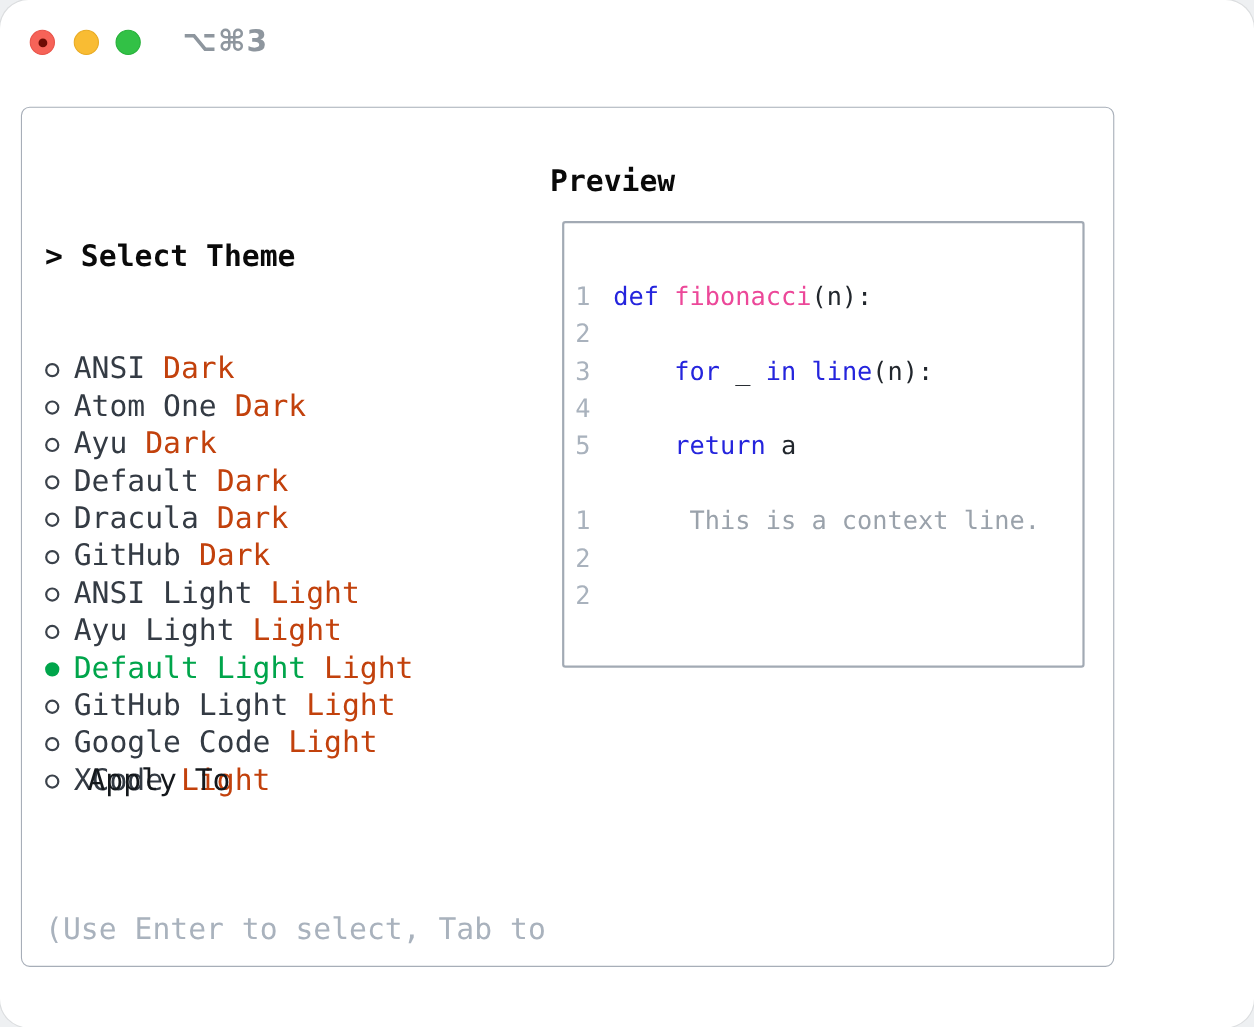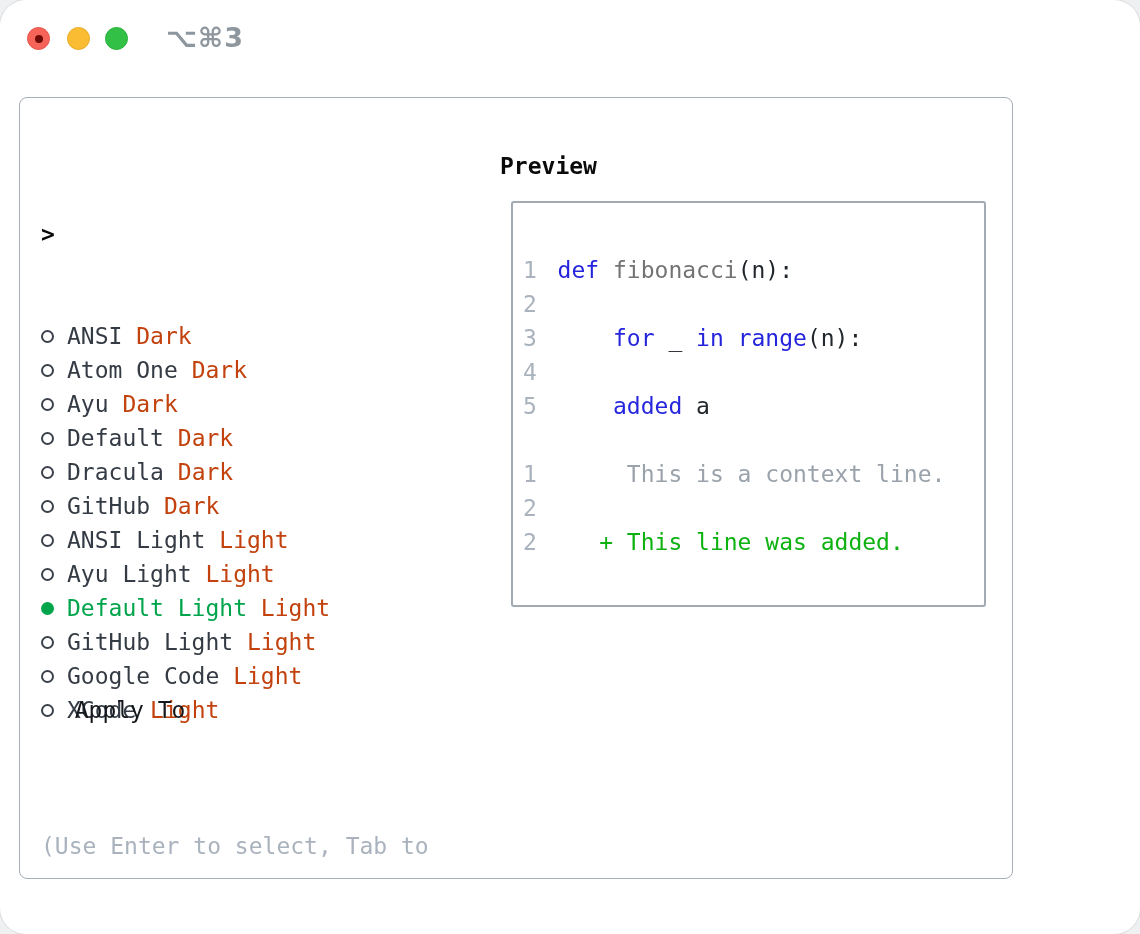--- a/index.html
+++ b/index.html
@@ -24,21 +24,21 @@
     font-family:"DejaVu Sans","Liberation Sans",sans-serif;
     font-size:27px; font-weight:600; color:#8e969e; letter-spacing:1px;
   }
 
   
   .content-box {
     position:absolute; left:19px; top:97px; width:994px; height:782px;
     border:1.5px solid #a7aeb8; border-radius:8px; background:#ffffff;
   }
 
-  .col { position:absolute; font-size:23px; line-height:34px; white-space:pre;text-align:right; }
+  .col { position:absolute; font-size:27px; line-height:34px; white-space:pre;text-align:right; }
   #theme-section   { left:21px;  top:51px;  }
   #apply-section   { left:27px;  top:527px; }
   #help-section    { left:21px;  top:663px; color:#a9b2bd; }
   #preview-label   { left:480px; top:51px;  }
   .section-header  { font-weight:bold; color:#0a0a0a; }
   .subheader       { color:#14181c; padding-left:2ch; }
 
   .row { display:flex; align-items:center; height:34px; white-space:pre; }
   .radio {
     flex:0 0 auto; width:13px; height:13px; border-radius:50%;
@@ -52,21 +52,21 @@
   
   .preview-box {
     position:absolute; left:491px; top:103px; width:475px; height:406px;
     border:2px solid #a2aab4; border-radius:3px; background:#ffffff;
   }
   #code-block { position:absolute; left:10px; top:50px; font-size:23px; line-height:34px; }
   .code-line { display:flex; white-space:pre; height:34px; }
   .num { display:inline-block; width:2.5ch; color:#a9b2bd; }
   .c-plain { color:#22272d; }
   .c-kw    { color:#2525dd; }
-  .c-fn    { color:#737373; }
+  .c-fn    { color:#ec4899; }
   .c-ctx   { color:#9aa2ab; }
   .c-del   { color:#c43a20; }
   .c-add   { color:#0db211; }
 </style>
 </head>
 <body>
 
 <div class="window">
 
   <div class="titlebar">
@@ -74,44 +74,44 @@
         <span class="dot"></span>
       </span>
     <span class="light yellow"></span>
     <span class="light green"></span>
     <span class="win-title">⌥⌘3</span>
   </div>
 
   <div class="content-box">
 
     <div id="theme-section" class="col">
-      <div class="row"><span class="section-header">&gt; </span></div>
+      <div class="row"><span class="section-header">&gt; </span><span class="section-header">Select Theme</span></div>
       <div id="theme-list"><div class="row"><span class="radio"></span><span class="t-label">ANSI</span><span class="t-variant">Dark</span></div><div class="row"><span class="radio"></span><span class="t-label">Atom One</span><span class="t-variant">Dark</span></div><div class="row"><span class="radio"></span><span class="t-label">Ayu</span><span class="t-variant">Dark</span></div><div class="row"><span class="radio"></span><span class="t-label">Default</span><span class="t-variant">Dark</span></div><div class="row"><span class="radio"></span><span class="t-label">Dracula</span><span class="t-variant">Dark</span></div><div class="row"><span class="radio"></span><span class="t-label">GitHub</span><span class="t-variant">Dark</span></div><div class="row"><span class="radio"></span><span class="t-label">ANSI Light</span><span class="t-variant">Light</span></div><div class="row"><span class="radio"></span><span class="t-label">Ayu Light</span><span class="t-variant">Light</span></div><div class="row"><span class="radio selected"></span><span class="t-label sel">Default Light</span><span class="t-variant">Light</span></div><div class="row"><span class="radio"></span><span class="t-label">GitHub Light</span><span class="t-variant">Light</span></div><div class="row"><span class="radio"></span><span class="t-label">Google Code</span><span class="t-variant">Light</span></div><div class="row"><span class="radio"></span><span class="t-label">XCode</span><span class="t-variant">Light</span></div></div>
     </div>
 
     <div id="apply-section" class="col">
       <div class="row subheader">Apply To</div>
       <div id="apply-list"></div>
     </div>
 
     <div id="help-section" class="col">
       <div>(Use Enter to select, Tab to</div>
       <div>change focus)</div>
     </div>
 
     <div id="preview-label" class="col section-header">Preview</div>
 
     <div class="preview-box">
       <div id="code-block">
           <div class="code-line"><span class="num">1</span><span class="c-kw">def</span><span class="c-plain"> </span><span class="c-fn">fibonacci</span><span class="c-plain">(n):</span></div>
           <div class="code-line"><span class="num">2</span></div>
-          <div class="code-line"><span class="num">3</span><span class="c-plain">    </span><span class="c-kw">for</span><span class="c-plain"> _ </span><span class="c-kw">in</span><span class="c-plain"> </span><span class="c-kw">range</span><span class="c-plain">(n):</span></div>
+          <div class="code-line"><span class="num">3</span><span class="c-plain">    </span><span class="c-kw">for</span><span class="c-plain"> _ </span><span class="c-kw">in</span><span class="c-plain"> </span><span class="c-kw">line</span><span class="c-plain">(n):</span></div>
           <div class="code-line"><span class="num">4</span></div>
-          <div class="code-line"><span class="num">5</span><span class="c-plain">    </span><span class="c-kw">added</span><span class="c-plain"> a</span></div>
+          <div class="code-line"><span class="num">5</span><span class="c-plain">    </span><span class="c-kw">return</span><span class="c-plain"> a</span></div>
           <div class="code-line"><span class="num"></span></div>
           <div class="code-line"><span class="num">1</span><span class="c-ctx">     This is a context line.</span></div>
           <div class="code-line"><span class="num">2</span></div>
-          <div class="code-line"><span class="num">2</span><span class="c-add">   + This line was added.</span></div>
+          <div class="code-line"><span class="num">2</span></div>
         </div>
     </div>
 
   </div>
 </div>
 
 </body></html>

